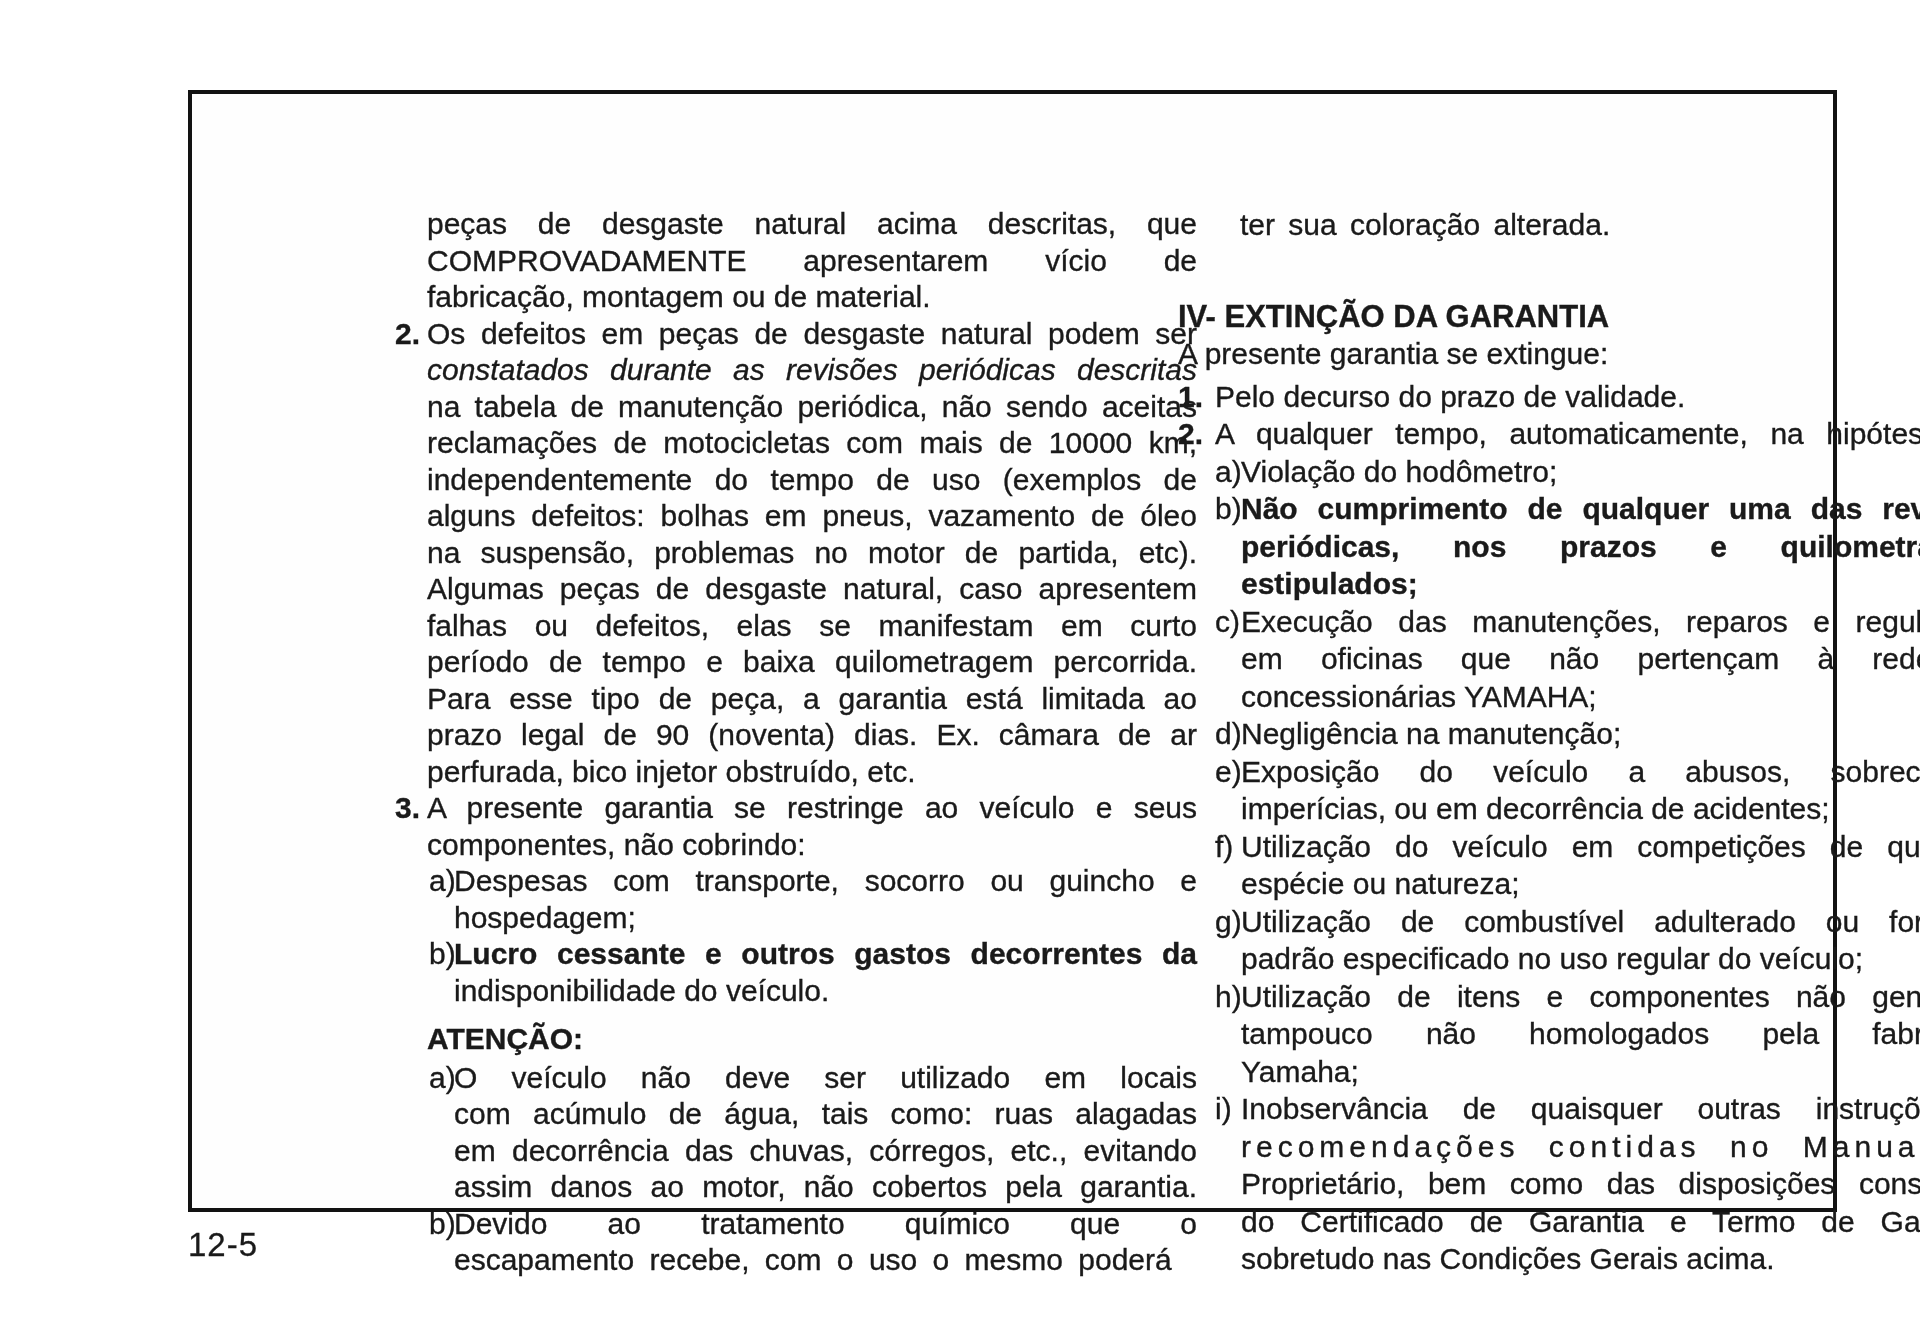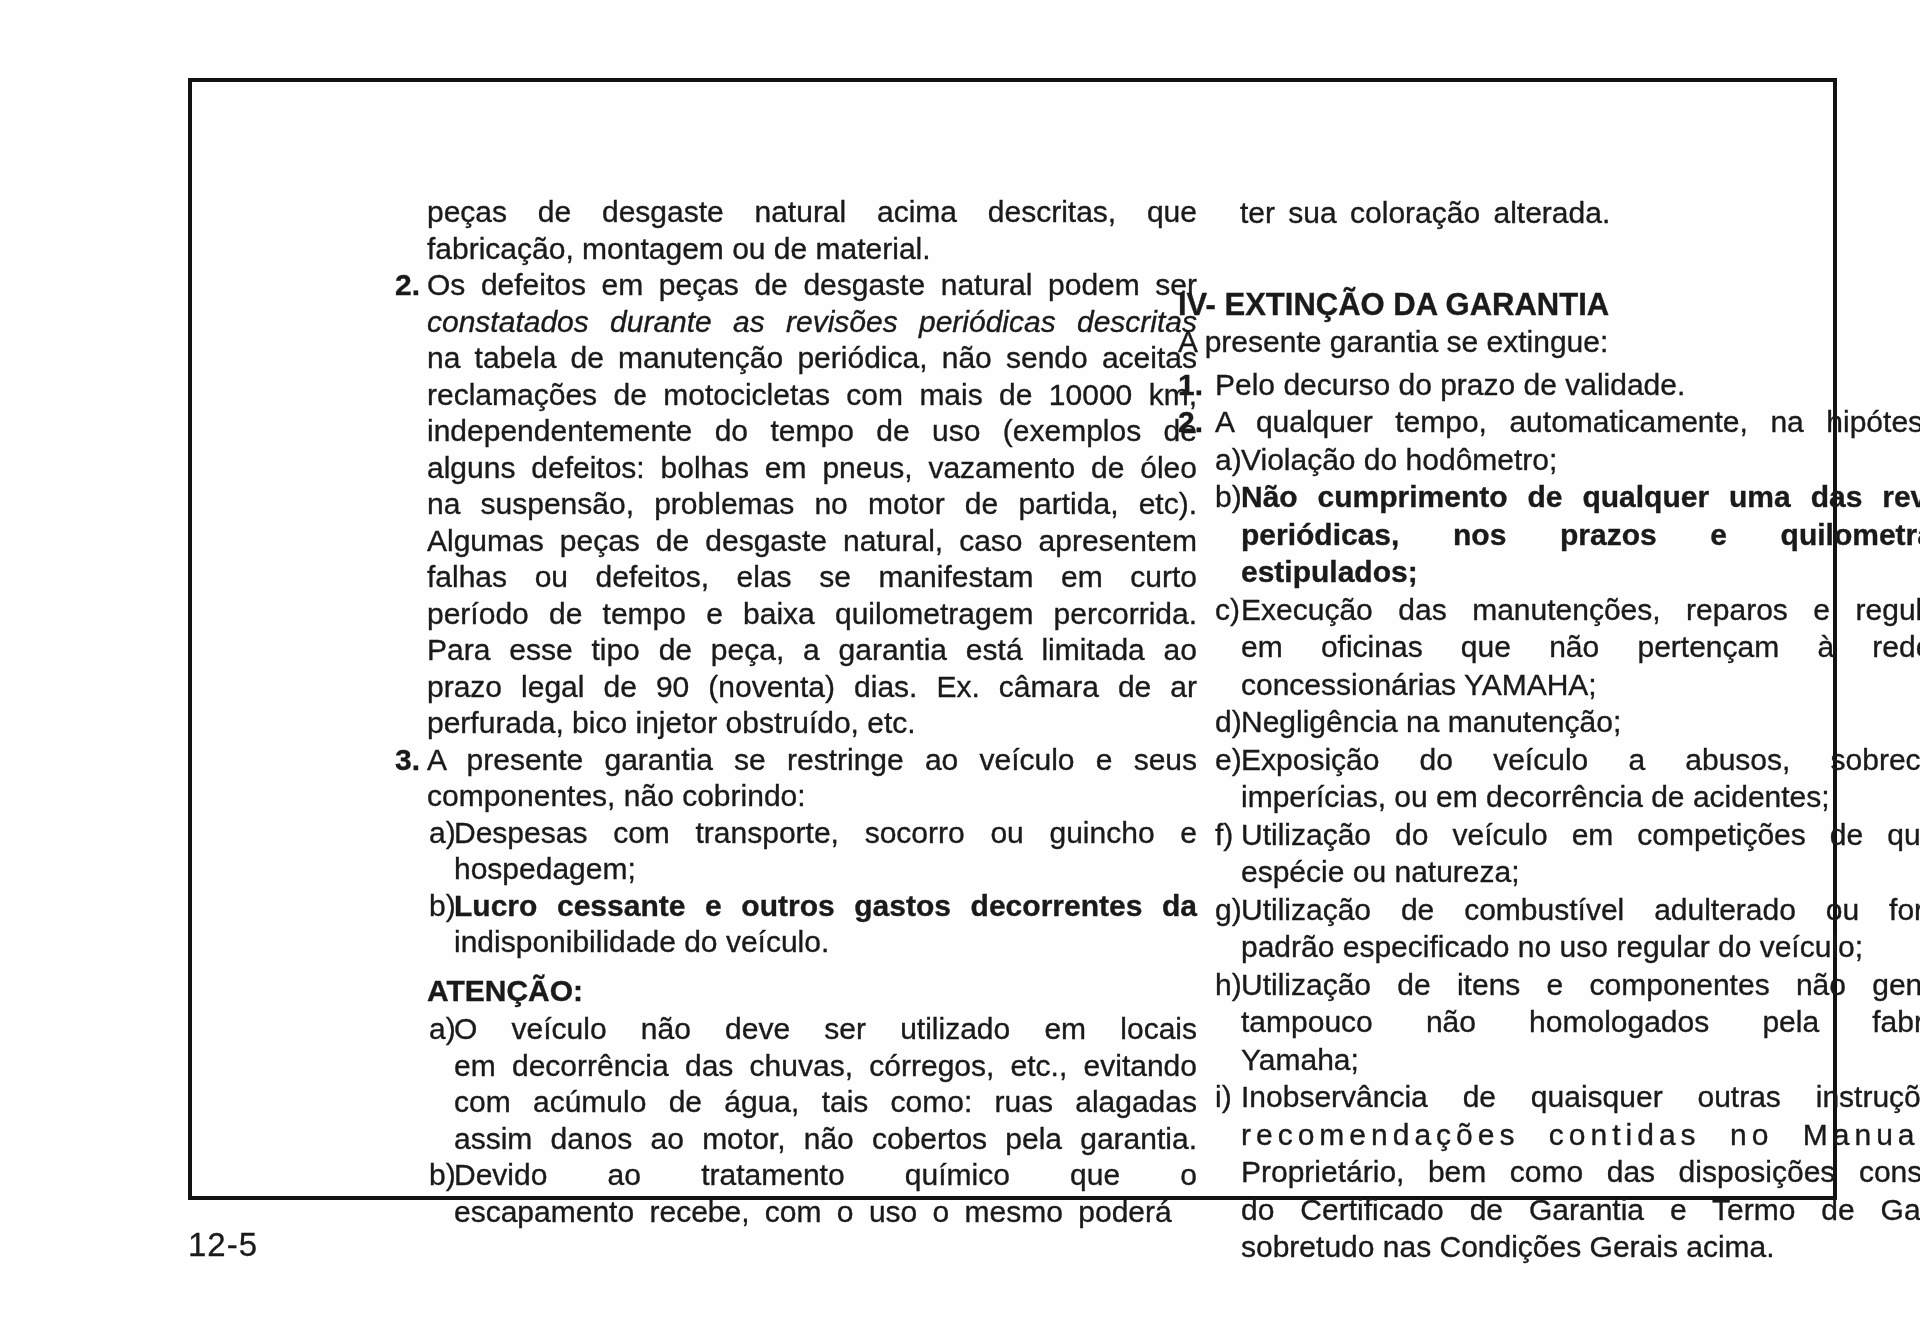--- a/index.html
+++ b/index.html
@@ -4,21 +4,21 @@
 <style>
   html,body{margin:0;padding:0;}
   body{
     width:1920px;height:1323px;position:relative;
     background:#ffffff;
     font-family:"Liberation Sans","DejaVu Sans",sans-serif;
     color:#1a1a1a;
     overflow:hidden;
   }
   .content-frame{
-    position:absolute;left:188px;top:78px;width:1649px;height:1122px;
+    position:absolute;left:188px;top:90px;width:1649px;height:1122px;
     box-sizing:border-box;border:4px solid #121212;background:#fefefe;
   }
   .col{
     position:absolute;font-size:30px;
     -webkit-text-stroke:0.35px #1a1a1a;
   }
   .col-left{left:203px;top:112px;width:802px;}
   .col-right{left:986px;top:112px;width:826px;}
   .line{position:relative;}
   .marker{position:absolute;top:0;}
@@ -33,20 +33,23 @@
 </style>
 </head>
 <body>
 
 <div class="content-frame">
   <div class="col col-left" id="col-left">
       <div class="line" style="height: 36.5px; line-height: 36.5px;">
         <span class="txt j" style="margin-left: 32px;">peças de desgaste natural acima descritas, que</span>
       </div>
       <div class="line" style="height: 36.5px; line-height: 36.5px;">
+        <span class="txt j" style="margin-left: 32px;">COMPROVADAMENTE apresentarem vício de</span>
+      </div>
+      <div class="line" style="height: 36.5px; line-height: 36.5px;">
         <span class="txt" style="margin-left: 32px;">fabricação, montagem ou de material.</span>
       </div>
       <div class="line" style="height: 36.5px; line-height: 36.5px;">
         <span class="marker b" style="left: 0px;">2.</span>
         <span class="txt j" style="margin-left: 32px;">Os defeitos em peças de desgaste natural podem ser</span>
       </div>
       <div class="line" style="height: 36.5px; line-height: 36.5px; font-style: italic;">
         <span class="txt j" style="margin-left: 32px;">constatados durante as revisões periódicas descritas</span>
       </div>
       <div class="line" style="height: 36.5px; line-height: 36.5px;">
@@ -104,24 +107,24 @@
         <span class="txt" style="margin-left: 59px;">indisponibilidade do veículo.</span>
       </div>
       <div class="line" style="height: 36.5px; line-height: 36.5px; margin-top: 12px;">
         <span class="txt b" style="margin-left: 32px;">ATENÇÃO:</span>
       </div>
       <div class="line" style="height: 36.5px; line-height: 36.5px; margin-top: 2px;">
         <span class="marker" style="left: 34px;">a)</span>
         <span class="txt j" style="margin-left: 59px;">O veículo não deve ser utilizado em locais</span>
       </div>
       <div class="line" style="height: 36.5px; line-height: 36.5px;">
+        <span class="txt j" style="margin-left: 59px;">com acúmulo de água, tais como: ruas alagadas</span>
+      </div>
+      <div class="line" style="height: 36.5px; line-height: 36.5px;">
         <span class="txt j" style="margin-left: 59px;">em decorrência das chuvas, córregos, etc., evitando</span>
-      </div>
-      <div class="line" style="height: 36.5px; line-height: 36.5px;">
-        <span class="txt j" style="margin-left: 59px;">com acúmulo de água, tais como: ruas alagadas</span>
       </div>
       <div class="line" style="height: 36.5px; line-height: 36.5px;">
         <span class="txt j" style="margin-left: 59px;">assim danos ao motor, não cobertos pela garantia.</span>
       </div>
       <div class="line" style="height: 36.5px; line-height: 36.5px;">
         <span class="marker" style="left: 34px;">b)</span>
         <span class="txt j" style="margin-left: 59px;">Devido ao tratamento químico que o</span>
       </div>
       <div class="line" style="height: 36.5px; line-height: 36.5px;">
         <span class="txt" style="margin-left: 59px; word-spacing: 7px;">escapamento recebe, com o uso o mesmo poderá</span>

